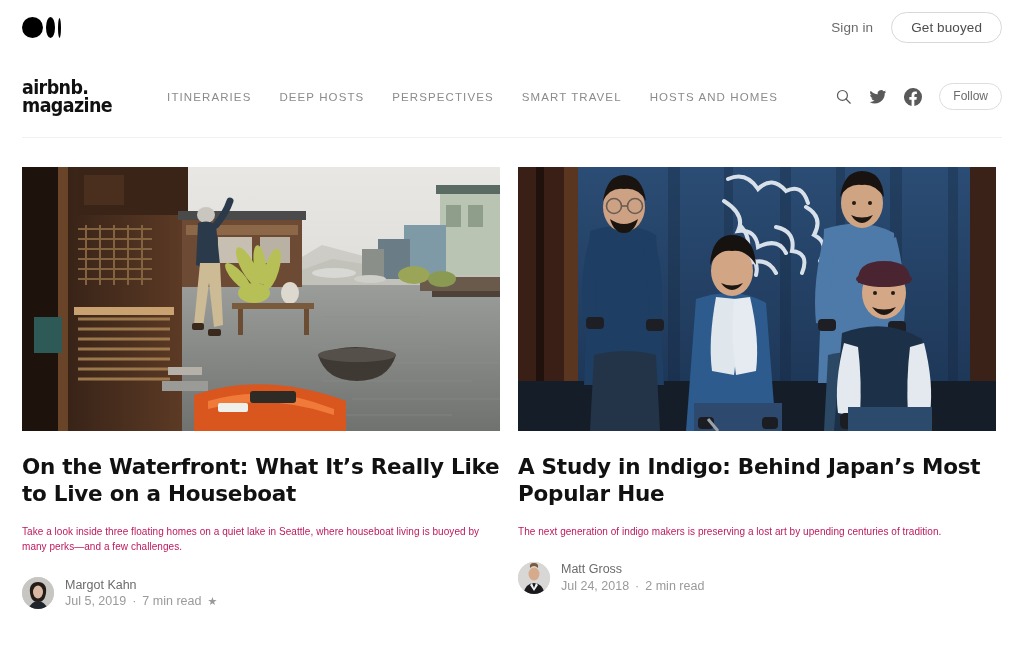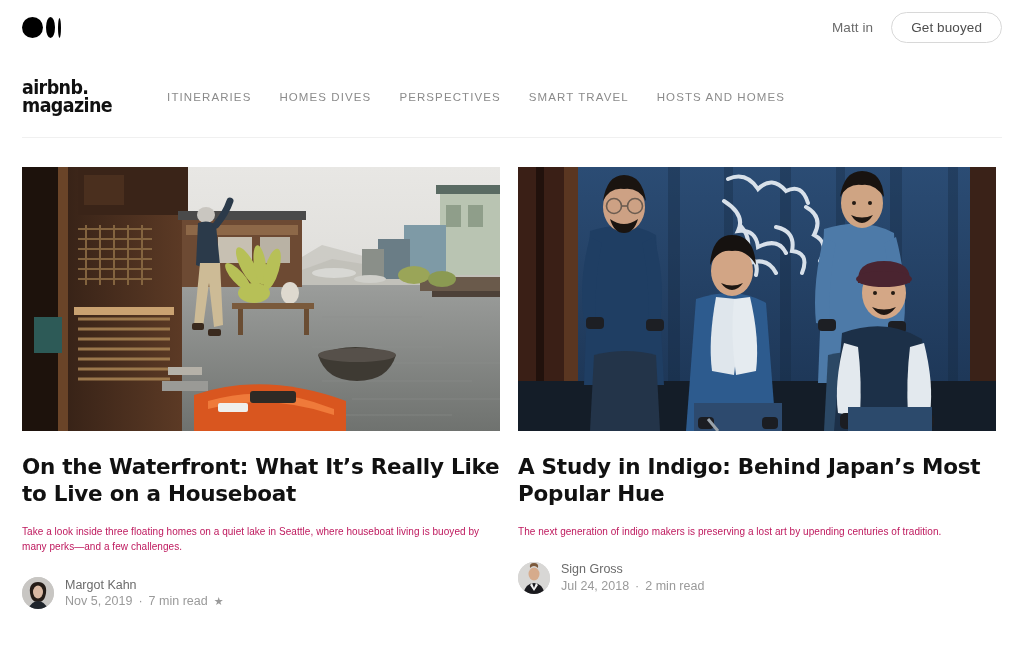--- a/index.html
+++ b/index.html
@@ -218,45 +218,69 @@
 
 <div class="topbar">
 
   <div class="medium-logo">
     <span class="m-dot"></span>
     <span class="m-ellipse"></span>
     <span class="m-bar"></span>
   </div>
 
   <div class="topbar-right">
-    <span class="signin-link">Matt in</span>
+    <span class="signin-link">Sign in</span>
     <button class="get-started-btn">Get buoyed</button>
   </div>
 
 </div>
 
 <div class="pubnav">
 
   <div class="pubnav-left">
 
     <div class="pub-logo">
       <div>airbnb.</div>
       <div>magazine</div>
     </div>
 
     <nav class="navlinks">
       <span class="navlink">ITINERARIES</span>
-      <span class="navlink">HOMES DIVES</span>
+      <span class="navlink">DEEP HOSTS</span>
       <span class="navlink">PERSPECTIVES</span>
       <span class="navlink">SMART TRAVEL</span>
       <span class="navlink">HOSTS AND HOMES</span>
     </nav>
 
   </div>
 
+  <div class="pubnav-right">
+
+    <span class="icon-btn">
+      <svg width="17" height="17" viewBox="0 0 24 24" fill="none" stroke="#595959" stroke-width="1.7">
+        <circle cx="10.5" cy="10.5" r="7"></circle>
+        <line x1="15.6" y1="15.6" x2="21.5" y2="21.5" stroke-linecap="round"></line>
+      </svg>
+    </span>
+
+    <span class="icon-btn">
+      <svg width="18" height="18" viewBox="0 0 24 24" fill="#595959">
+        <path d="M23 4.9c-.8.4-1.7.6-2.6.8a4.6 4.6 0 0 0 2-2.5c-.9.5-1.9.9-2.9 1.1a4.5 4.5 0 0 0-7.8 4.1A12.9 12.9 0 0 1 2.3 3.6a4.5 4.5 0 0 0 1.4 6.1c-.8 0-1.5-.2-2.1-.6 0 2.2 1.5 4 3.6 4.5a4.6 4.6 0 0 1-2 .1 4.5 4.5 0 0 0 4.2 3.1A9.1 9.1 0 0 1 1 18.7a12.8 12.8 0 0 0 7 2c8.4 0 13-7 13-13v-.6c.9-.7 1.6-1.4 2-2.2z"></path>
+      </svg>
+    </span>
+
+    <span class="icon-btn">
+      <svg width="18" height="18" viewBox="0 0 24 24" fill="#595959">
+        <path d="M24 12a12 12 0 1 0-13.9 11.9v-8.4H7.1V12h3V9.4c0-3 1.8-4.6 4.5-4.6 1.3 0 2.6.2 2.6.2v2.9h-1.5c-1.5 0-1.9.9-1.9 1.8V12h3.3l-.5 3.5h-2.8v8.4A12 12 0 0 0 24 12z"></path>
+      </svg>
+    </span>
+
+    <button class="follow-btn">Follow</button>
+
+  </div>
 
 </div>
 
 <div class="grid">
 
   <article class="card">
 
     <div class="thumb">
       <svg viewBox="0 0 478 264" preserveAspectRatio="none">
         <defs>
@@ -388,21 +412,21 @@
         <svg viewBox="0 0 32 32">
           <rect width="32" height="32" fill="#c8c6c3"></rect>
           <path d="M16 5c6 0 9 4 8 11 -1 6 -3 9 -8 9 s-7 -3 -8 -9 C7 9 10 5 16 5z" fill="#241c17"></path>
           <ellipse cx="16" cy="15" rx="5" ry="6.5" fill="#d9b9a3"></ellipse>
           <path d="M6 32 q4 -8 10 -8 q6 0 10 8 z" fill="#20252c"></path>
         </svg>
       </div>
       <div class="byline-text">
         <div class="byline-name">Margot Kahn</div>
         <div class="byline-meta">
-          <span>Nov 5, 2019</span>
+          <span>Jul 5, 2019</span>
           <span>·</span>
           <span>7 min read</span>
           <span class="star-icon">★</span>
         </div>
       </div>
     </div>
 
   </article>
 
   <article class="card">
@@ -503,21 +527,21 @@
       <div class="avatar">
         <svg viewBox="0 0 32 32">
           <rect width="32" height="32" fill="#d8d7d5"></rect>
           <ellipse cx="16" cy="12" rx="5.5" ry="6.5" fill="#d6ab8c"></ellipse>
           <path d="M12 6 q4 -4 8 0 q1 -5 -4 -5 q-5 0 -4 5z" fill="#7d5a3c"></path>
           <path d="M5 32 q3 -11 11 -11 q8 0 11 11 z" fill="#1a1a1e"></path>
           <path d="M14 21 l2 5 l2 -5 l2 2 l-4 6 l-4 -6 z" fill="#f2f2f2"></path>
         </svg>
       </div>
       <div class="byline-text">
-        <div class="byline-name">Sign Gross</div>
+        <div class="byline-name">Matt Gross</div>
         <div class="byline-meta">
           <span>Jul 24, 2018</span>
           <span>·</span>
           <span>2 min read</span>
           <span class="star-icon"></span>
         </div>
       </div>
     </div>
 
   </article>

